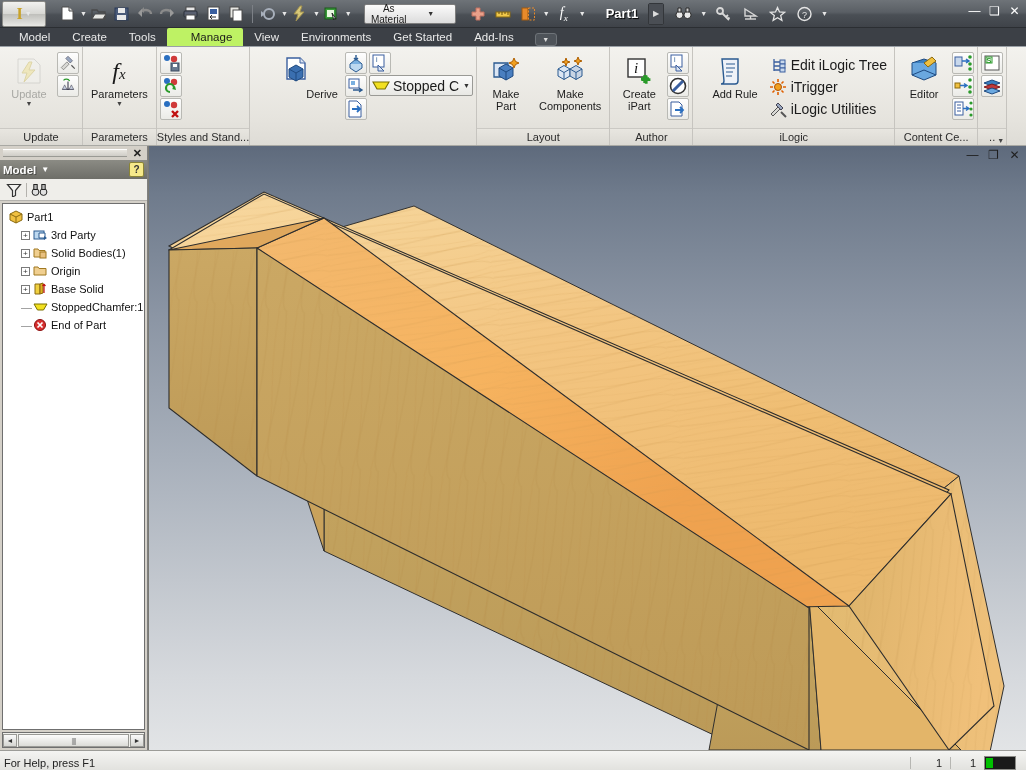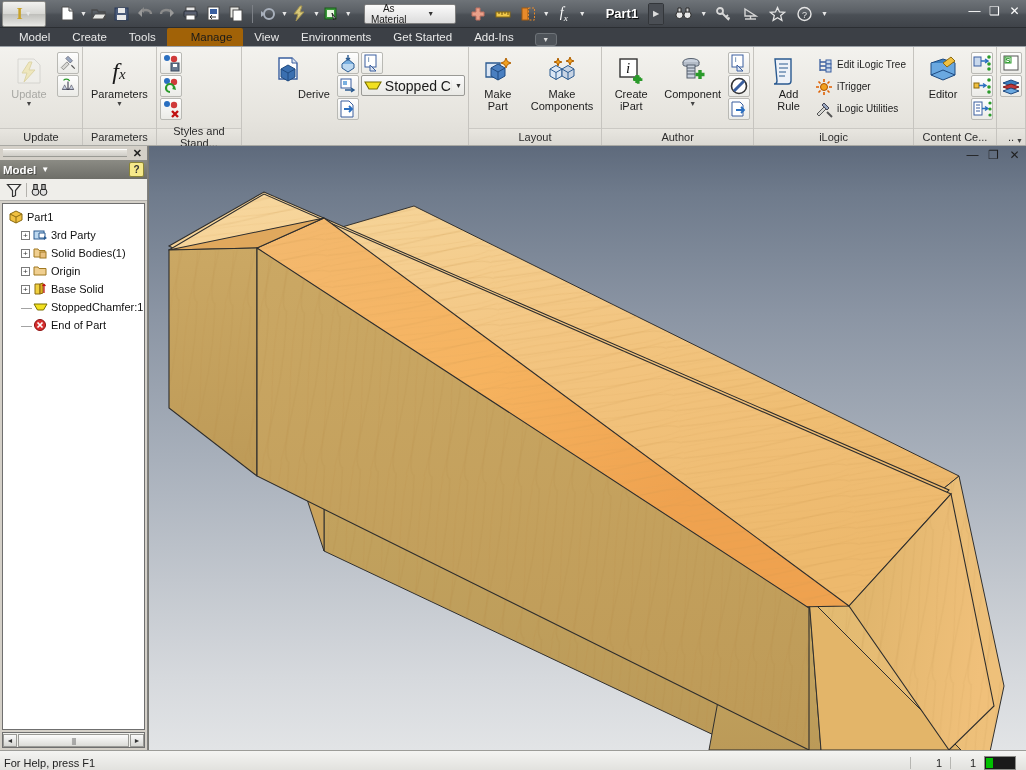--- a/index.html
+++ b/index.html
@@ -52,21 +52,21 @@
   .helpicons { display:flex; align-items:center; gap:5px; margin-left:8px; }
   .wctl { position:absolute; right:4px; top:4px; display:flex; gap:5px; align-items:center;}
   .wctl div { color:#fff; font-size:12px; width:15px; text-align:center; cursor:pointer;
     font-family:"Liberation Sans",sans-serif; }
 
   
   .tabbar { height:19px; background:#3c4046; display:flex; align-items:flex-end;
     padding-left:8px; border-bottom:1px solid #9aa0a6;}
   .tab { height:18px; padding:0 11px; color:#e9e9e9; font-size:11.5px;
     display:flex;align-items:center; cursor:pointer; border-radius:2px 2px 0 0;}
-  .tab.active { background:#a16207; color:#1a1a1a;padding-left:24px; }
+  .tab.active { background:#bef264; color:#1a1a1a;padding-left:24px; }
   .tab-drop { margin-left:10px; width:22px; height:13px; background:#4e5359;
     border:1px solid #6e7378; border-radius:3px; display:flex;align-items:center;
     justify-content:center; color:#dcdcdc; font-size:7px; cursor:pointer;}
 
   
   .ribbon { height:99px; background:linear-gradient(180deg,#f3f2ee 0%,#e6e4de 72%,#dedcd6 100%);
     display:flex; border-bottom:1px solid #a9a9a4; position:relative;}
   .panel { display:flex; flex-direction:column; border-right:1px solid #c6c4bf; position:relative;}
   .panel-body { flex:1; display:flex; align-items:flex-start; padding:4px 3px 0 3px; gap:2px;}
   .panel-label { height:17px; font-size:11px; color:#2b2b2b; text-align:center;
@@ -77,21 +77,21 @@
     padding:3px 4px 0 4px; cursor:pointer; border:1px solid transparent; border-radius:2px;}
   .bigbtn .lbl { font-size:11px; color:#1c1c1c; text-align:center; line-height:11.5px; margin-top:2px;}
   .bigbtn.dis .lbl { color:#a8a8a4; }
   .bigbtn .dd { font-size:7px; color:#444; line-height:6px;}
   .smallcol { display:flex; flex-direction:column; gap:1px; padding-top:1px;}
   .sbtn { width:22px; height:22px; border:1px solid #b9b9b4; border-radius:2px;
     background:linear-gradient(180deg,#fefefe,#ebebe7);
     display:flex;align-items:center;justify-content:center; cursor:pointer;}
   .rowitem { display:flex; align-items:center; gap:4px; height:21px; padding:0 3px;
     cursor:pointer; border:1px solid transparent; border-radius:2px;}
-  .rowitem .t { font-size:10px; color:#1b1b1b; white-space:nowrap;}
+  .rowitem .t { font-size:14px; color:#1b1b1b; white-space:nowrap;}
   .combobtn { display:flex; align-items:center; gap:3px; height:21px; padding:0 2px;
     border:1px solid #9a9a96; border-radius:2px; background:linear-gradient(180deg,#fbfbfb,#e8e8e4);
     cursor:pointer; width:104px;}
   .combobtn .t { font-size:14px; color:#1b1b1b; flex:1; overflow:hidden; white-space:nowrap;}
   .panel-more { position:absolute; right:2px; bottom:1px; font-size:7px; color:#444;}
 
   
   .main { display:flex; height:604px; background:#d4d0c8; }
 
   .browser { width:148px; background:#d4d0c8; display:flex; flex-direction:column;
@@ -490,33 +490,20 @@
             <svg width="32" height="32" viewBox="0 0 32 32">
               <rect x="5" y="4" width="17" height="18" fill="#fff" stroke="#333" stroke-width="1.4"></rect>
               <text x="13" y="18" font-size="15" text-anchor="middle" font-family="Liberation Serif" font-style="italic" fill="#111">i</text>
               <path d="M22 18h4v4h4v4h-4v4h-4v-4h-4v-4h4z" fill="#2a9a2a" transform="translate(-2,-2) scale(.7) translate(12,14)"></path>
               <path d="M22 20v8M18 24h8" stroke="#2a9a2a" stroke-width="3.4"></path>
             </svg>
           </div>
           <div class="lbl" style="white-space: pre-line;">Create
 iPart</div>
         </div>
-        <div class="bigbtn">
-          <div>
-            <svg width="32" height="32" viewBox="0 0 32 32">
-              <ellipse cx="14" cy="7" rx="8" ry="3.5" fill="#c8d0dc" stroke="#56606e"></ellipse>
-              <path d="M6 7v3c0 2 16 2 16 0V7" fill="#b4bcc8" stroke="#56606e"></path>
-              <rect x="10" y="10" width="8" height="13" fill="#c8d0dc" stroke="#56606e"></rect>
-              <path d="M10 13h8M10 16h8M10 19h8" stroke="#56606e"></path>
-              <path d="M23 15v9M18.5 19.5h9" stroke="#2a9a2a" stroke-width="3.4"></path>
-            </svg>
-          </div>
-          <div class="lbl" style="white-space: pre-line;">Component</div>
-          <div class="dd">▼</div>
-        </div>
         <div class="smallcol">
           <div class="sbtn">
             <svg width="20" height="20" viewBox="0 0 20 20">
               <rect x="3" y="2" width="11" height="12" fill="#fff" stroke="#3a5f9f"></rect>
               <text x="6" y="9" font-size="7" fill="#2a5a90">i</text>
               <path d="M8 12l6 6h-6z" fill="#dbe4f2" stroke="#3a5f9f"></path>
             </svg>
           </div>
           <div class="sbtn">
             <svg width="20" height="20" viewBox="0 0 20 20">

